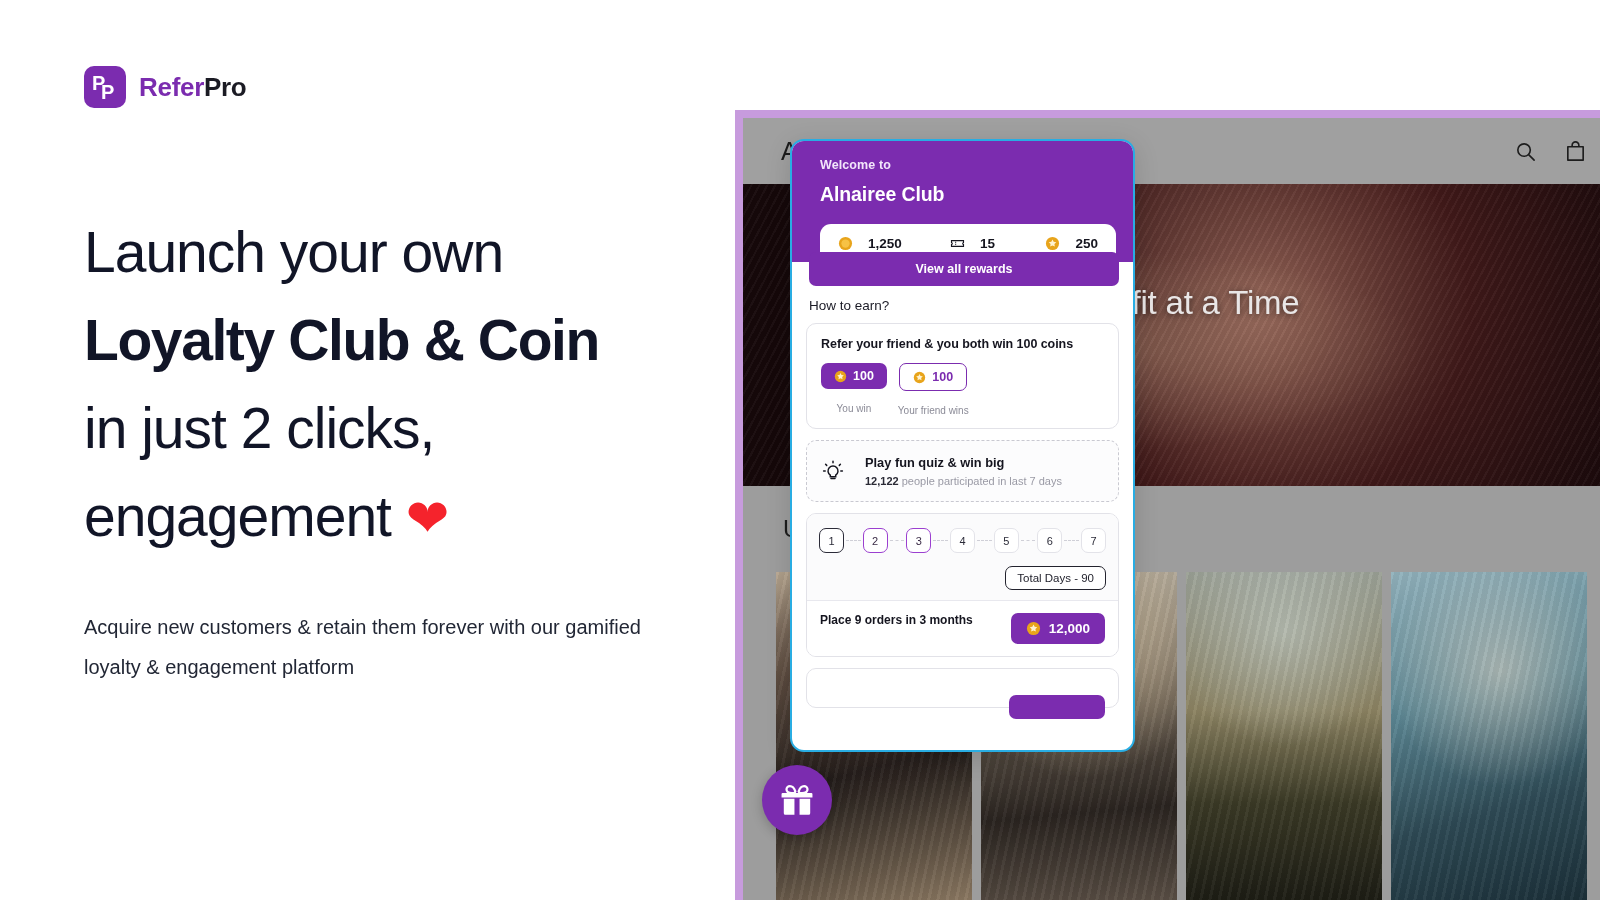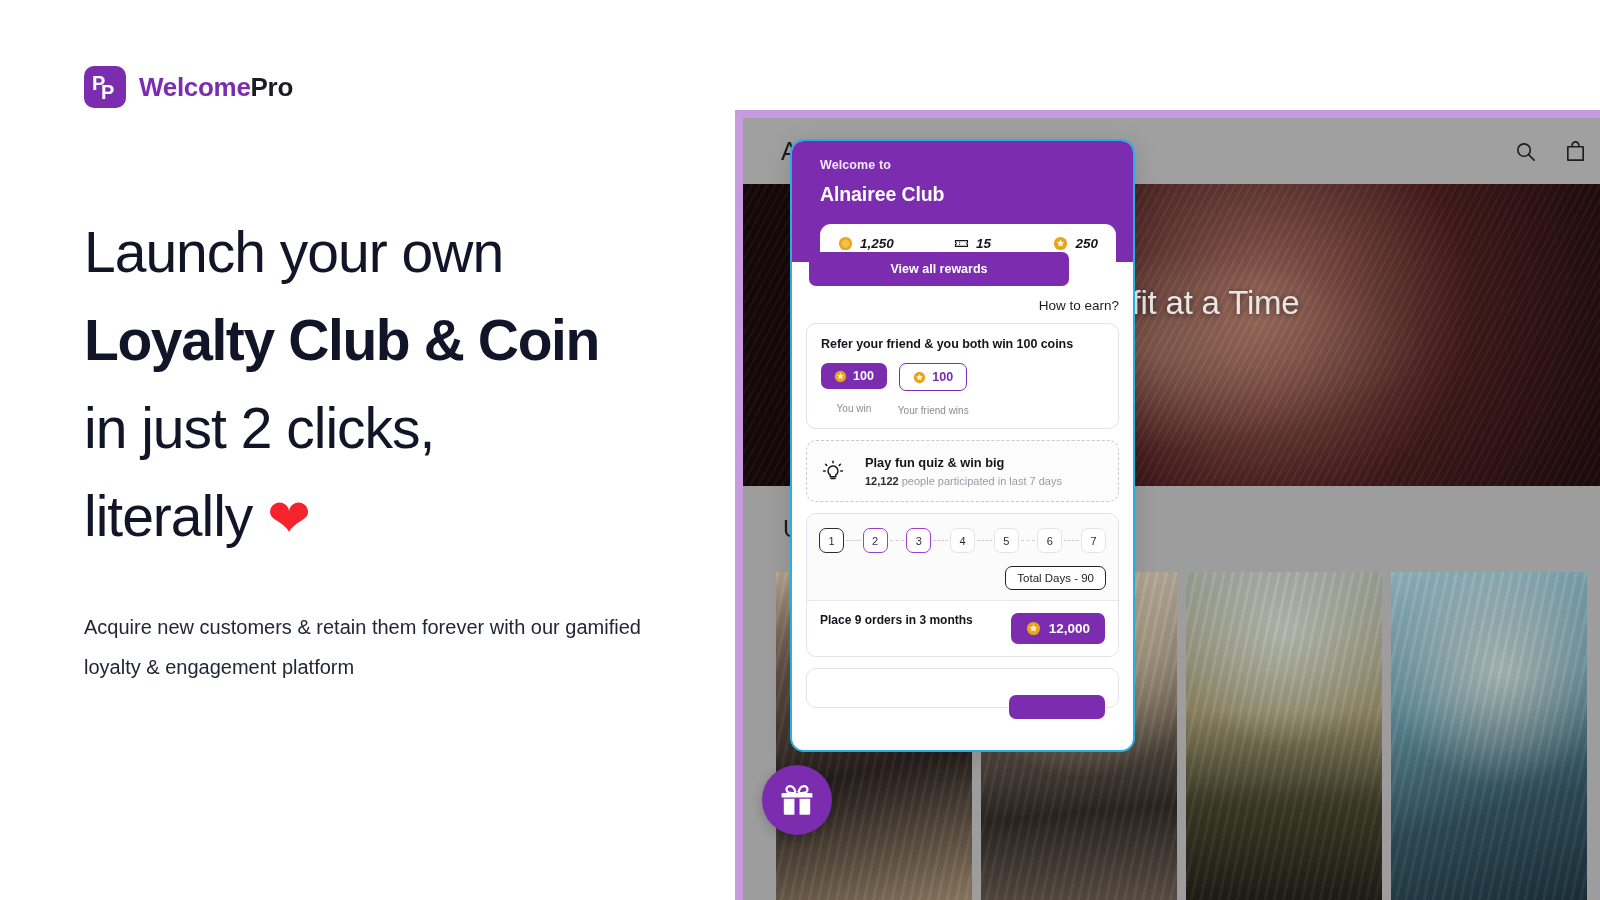--- a/index.html
+++ b/index.html
@@ -293,38 +293,37 @@
     background: #ffffff;
     border-radius: 11px 11px 0 0;
     height: 38px;
     display: flex;
     align-items: center;
     padding: 0 18px;
   }
   .stat {
     display: flex;
     align-items: flex-start;
-    gap: 7px;
+    gap: 15px;
     flex: 1;
-    font-style: italic;
   }
   .stat:nth-child(2) { justify-content: center; flex: 1.05; }
   .stat:nth-child(3) { justify-content: flex-end; flex: 0.9; }
   .stat-val {
     font-size: 13.5px;
     font-weight: bold;
     color: #15151f;
   }
   .stat-ico { width: 15px; height: 15px; display: block; flex: none; }
   .stat-ico svg { width: 100%; height: 100%; display: block; }
 
   .w-cta-wrap { background: #ffffff; padding: 0 0 0 0; }
   .w-cta {
     display: block;
-    width: 260px;
+    width: 310px;
     margin: 0 17px 0 17px;
     background: #7B2CAF;
     color: #ffffff;
     text-align: center;
     font-size: 12.5px;
     font-weight: bold;
     padding: 10px 0;
     border: none;
     border-radius: 7px;
     position: relative;
@@ -335,21 +334,20 @@
 
   .w-body {
     padding: 0 14px 14px 14px;
     background: #ffffff;
   }
   .w-sect-title {
     font-size: 13.5px;
     color: #1b1b26;
     margin: 2px 0 10px 3px;
     font-weight: 400;
-    text-align: right;
   }
 
   .card {
     border: 1px solid #e2e2e8;
     border-radius: 10px;
     padding: 13px 14px 12px 14px;
     margin-bottom: 11px;
     background: #ffffff;
   }
   .card-title {
@@ -471,29 +469,29 @@
 <div class="page">
 
   <div class="left-col">
 
     <div class="brand">
       <div class="brand-mark">
         <span class="p1">P</span>
         <span class="p2">P</span>
       </div>
       <div class="brand-name">
-        <span class="w1">Welcome</span><span class="w2">Pro</span>
+        <span class="w1">Refer</span><span class="w2">Pro</span>
       </div>
     </div>
 
     <h1 class="headline">
       <span>Launch your own</span><br>
       <span class="hl-strong">Loyalty Club &amp; Coin</span><br>
       <span>in just 2 clicks,</span><br>
-      <span>literally</span>
+      <span>engagement</span>
       <span class="heart">❤</span>
     </h1>
 
     <p class="subhead">Acquire new customers &amp; retain them forever with our gamified loyalty &amp; engagement platform</p>
   </div>
 
   <div class="mock">
     <div class="mock-inner">
 
       <div class="store-head">

